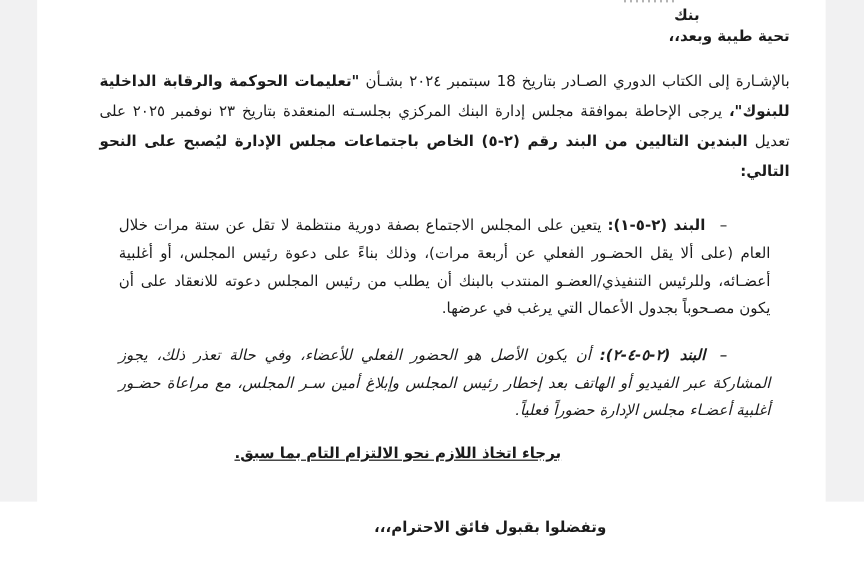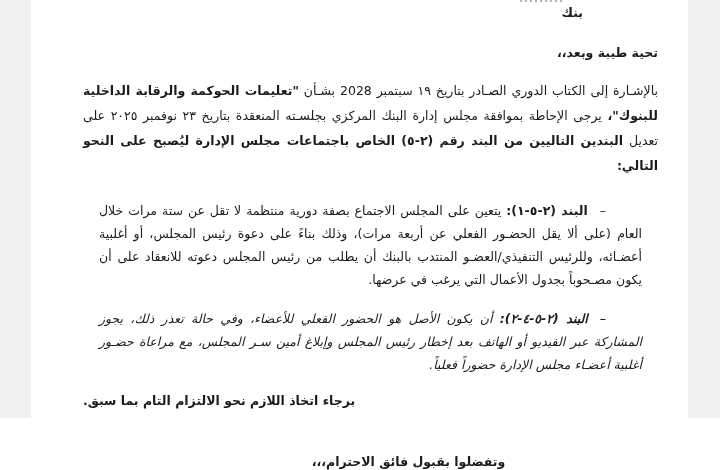--- a/index.html
+++ b/index.html
@@ -44,21 +44,20 @@
     opacity: 0.75;
   }
   .bold { font-weight: 700; }
   .addressee {
     padding-top: 4px;
     margin-right: 75px;
     font-weight: 700;
     line-height: 17px;
   }
   .greeting {
-    margin-top: 23px;
     font-weight: 700;
     line-height: 17px;
   }
   p.intro {
     margin: 17px 0 0 0;
     line-height: 25px;
     text-align: justify;
   }
   p.bullet {
     margin: 16px;
@@ -70,21 +69,22 @@
   p.bullet-2 { margin-top: 15px; font-style: italic; }
   .marker-gap {
     display: inline-block;
     width: 12px;
   }
   .closing {
     margin-top: 12px;
     margin-right: 78px;
     font-weight: 700;
     line-height: 17px;
-    text-align: left;
+    text-align: center;
+    text-decoration: underline;
   }
   .signoff {
     margin-top: 44px;
     margin-left: 76px;
     font-weight: 700;
     line-height: 17px;
     text-align: center;
   }
 </style>
 </head>
@@ -93,21 +93,21 @@
 <div class="viewport">
   <div class="page">
     <div class="content">
 
       <div class="remnant"></div>
 
       <div class="addressee">بنك</div>
 
       <div class="greeting">تحية طيبة وبعد،،</div>
 
-      <p class="intro"><span>بالإشـارة إلى الكتاب الدوري الصـادر بتاريخ ١٩ سبتمبر 2028 بشـأن </span><span class="bold">"تعليمات الحوكمة والرقابة الداخلية للبنوك"،</span><span> يرجى الإحاطة بموافقة مجلس إدارة البنك المركزي بجلسـته المنعقدة بتاريخ ٢٣ نوفمبر ٢٠٢٥ على تعديل </span><span class="bold">البندين التاليين من البند رقم (٢-٥) الخاص باجتماعات مجلس الإدارة ليُصبح على النحو التالي:</span></p>
+      <p class="intro"><span>بالإشـارة إلى الكتاب الدوري الصـادر بتاريخ 18 سبتمبر ٢٠٢٤ بشـأن </span><span class="bold">"تعليمات الحوكمة والرقابة الداخلية للبنوك"،</span><span> يرجى الإحاطة بموافقة مجلس إدارة البنك المركزي بجلسـته المنعقدة بتاريخ ٢٣ نوفمبر ٢٠٢٥ على تعديل </span><span class="bold">البندين التاليين من البند رقم (٢-٥) الخاص باجتماعات مجلس الإدارة ليُصبح على النحو التالي:</span></p>
 
       <p class="bullet bullet-1"><span>–</span><span class="marker-gap"></span><span class="bold">البند (٢-٥-١):</span><span> يتعين على المجلس الاجتماع بصفة دورية منتظمة لا تقل عن ستة مرات خلال العام (على ألا يقل الحضـور الفعلي عن أربعة مرات)، وذلك بناءً على دعوة رئيس المجلس، أو أغلبية أعضـائه، وللرئيس التنفيذي/العضـو المنتدب بالبنك أن يطلب من رئيس المجلس دعوته للانعقاد على أن يكون مصـحوباً بجدول الأعمال التي يرغب في عرضها.</span></p>
 
       <p class="bullet bullet-2"><span>–</span><span class="marker-gap"></span><span class="bold">البند (٢-٥-٤-٢):</span><span> أن يكون الأصل هو الحضور الفعلي للأعضاء، وفي حالة تعذر ذلك، يجوز المشاركة عبر الفيديو أو الهاتف بعد إخطار رئيس المجلس وإبلاغ أمين سـر المجلس، مع مراعاة حضـور أغلبية أعضـاء مجلس الإدارة حضوراً فعلياً.</span></p>
 
       <div class="closing">برجاء اتخاذ اللازم نحو الالتزام التام بما سبق.</div>
 
       <div class="signoff">وتفضلوا بقبول فائق الاحترام،،،</div>
 
     </div>

